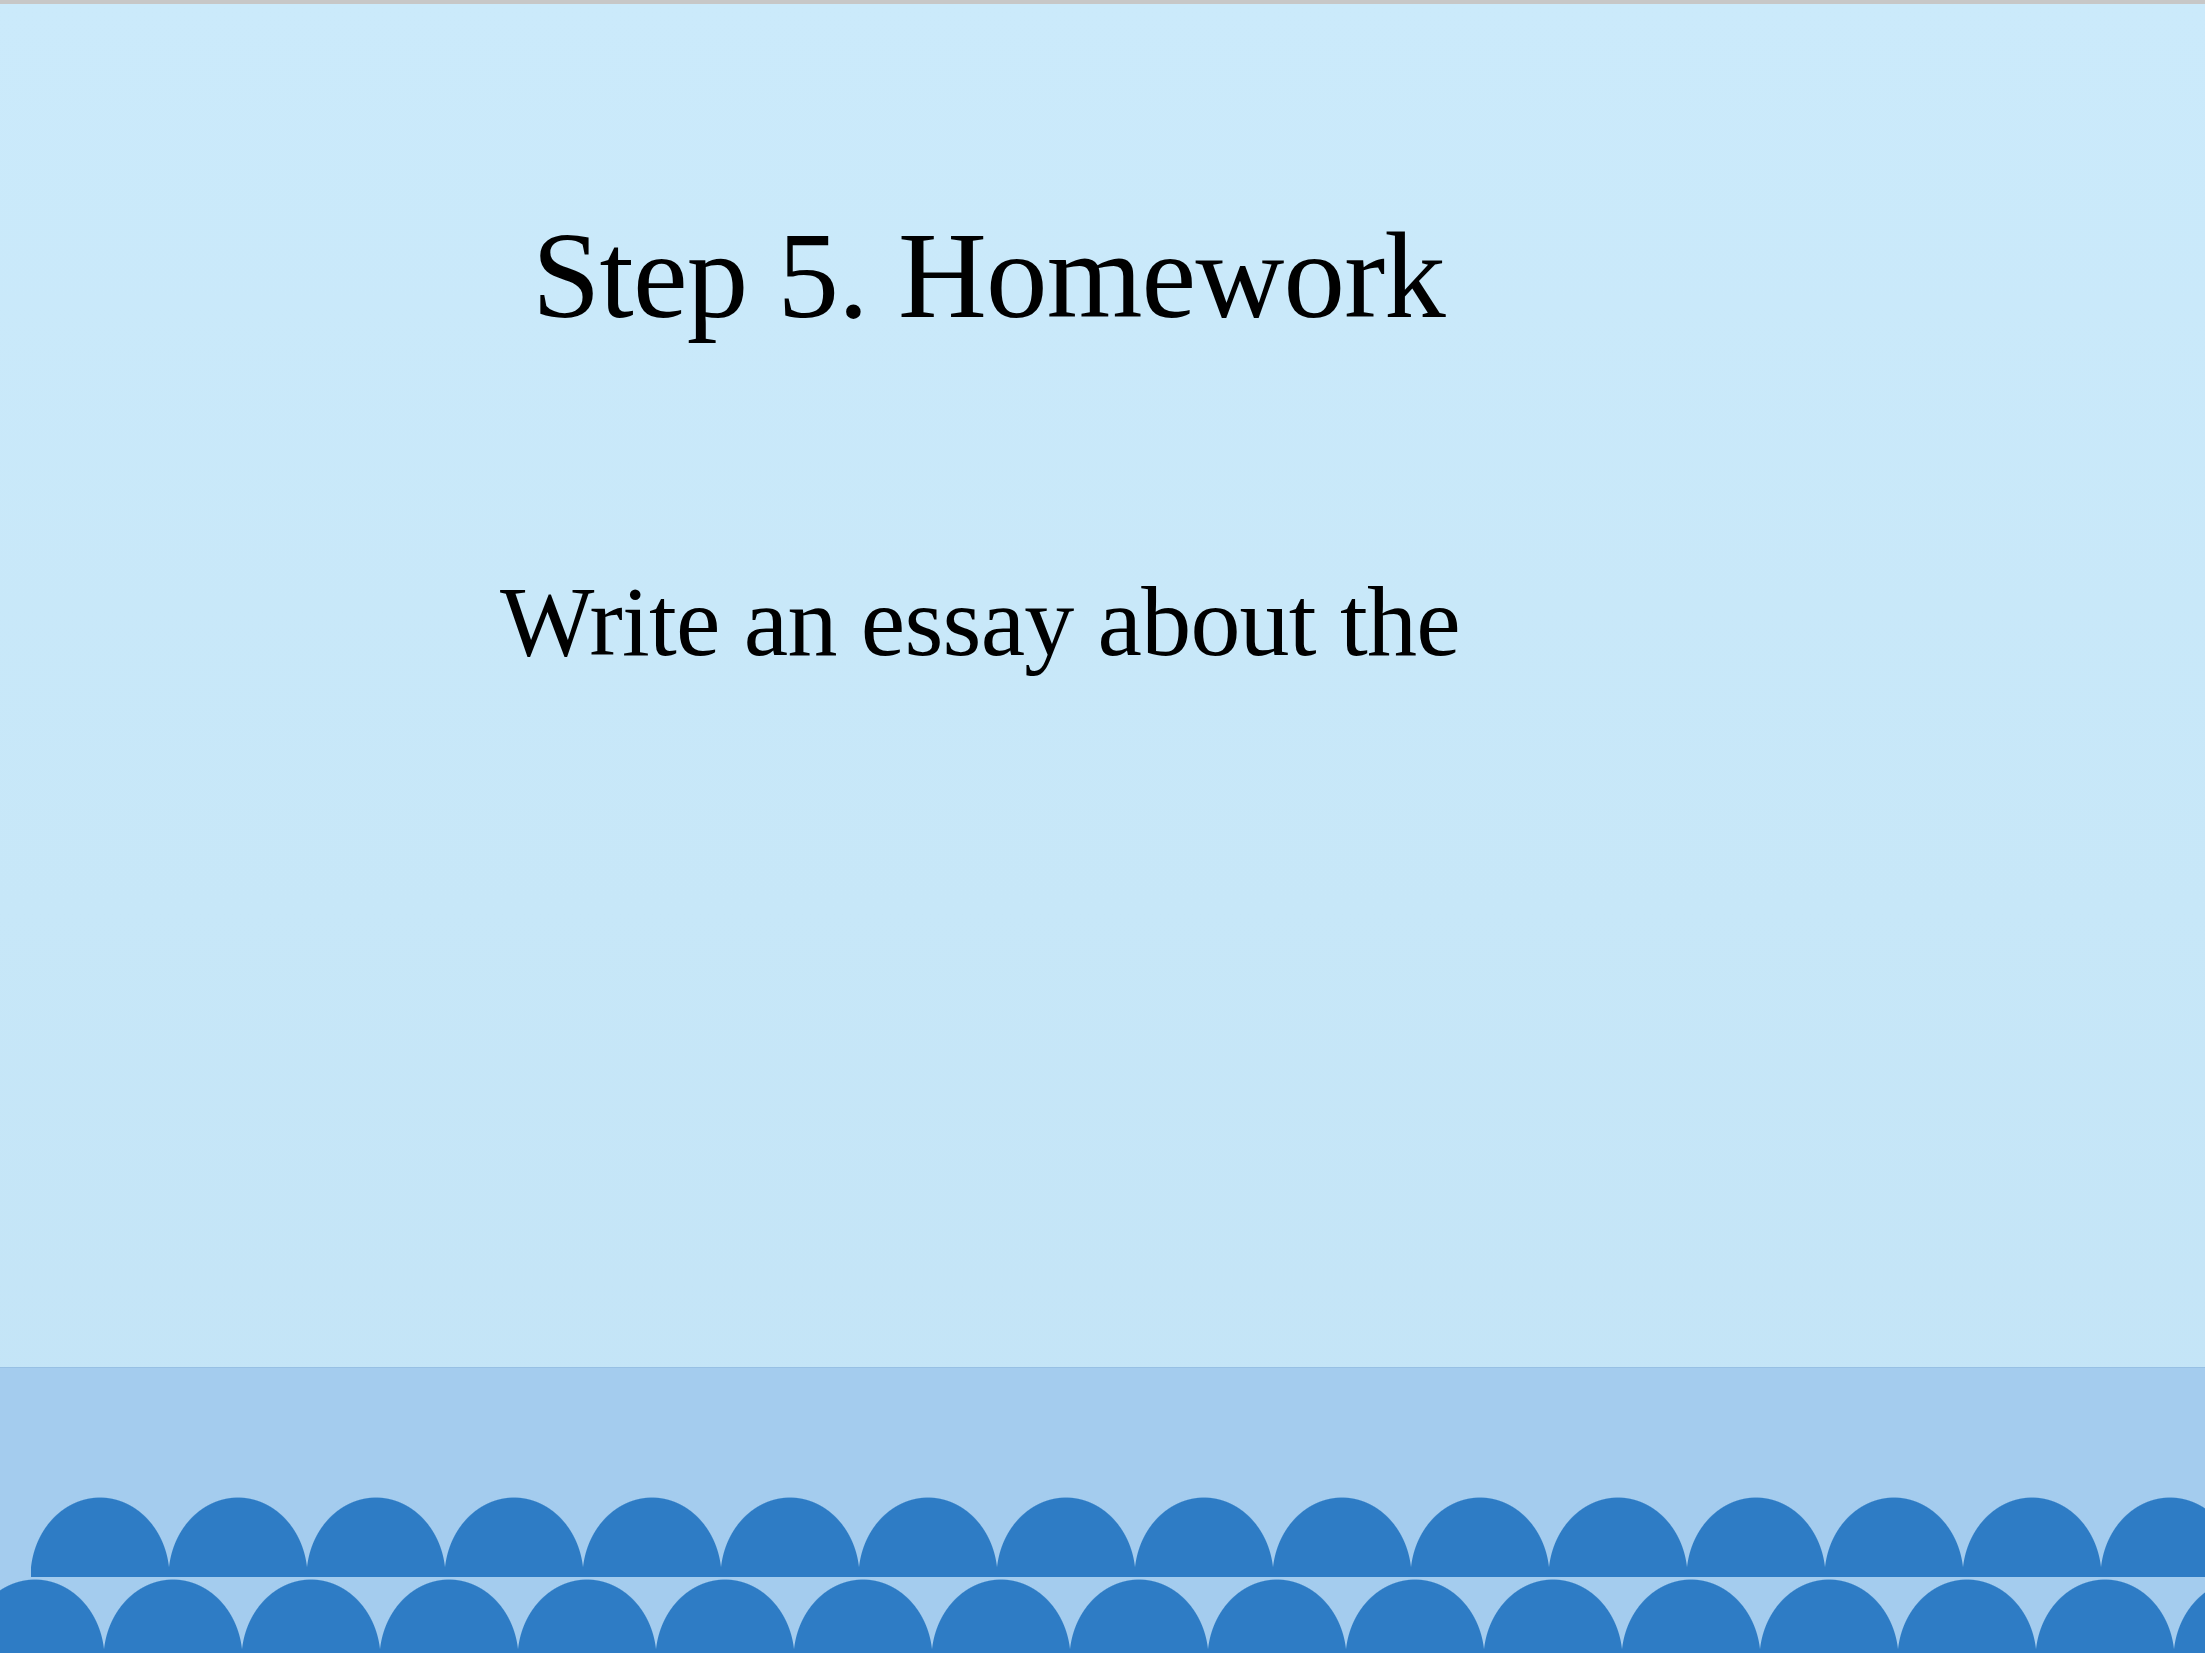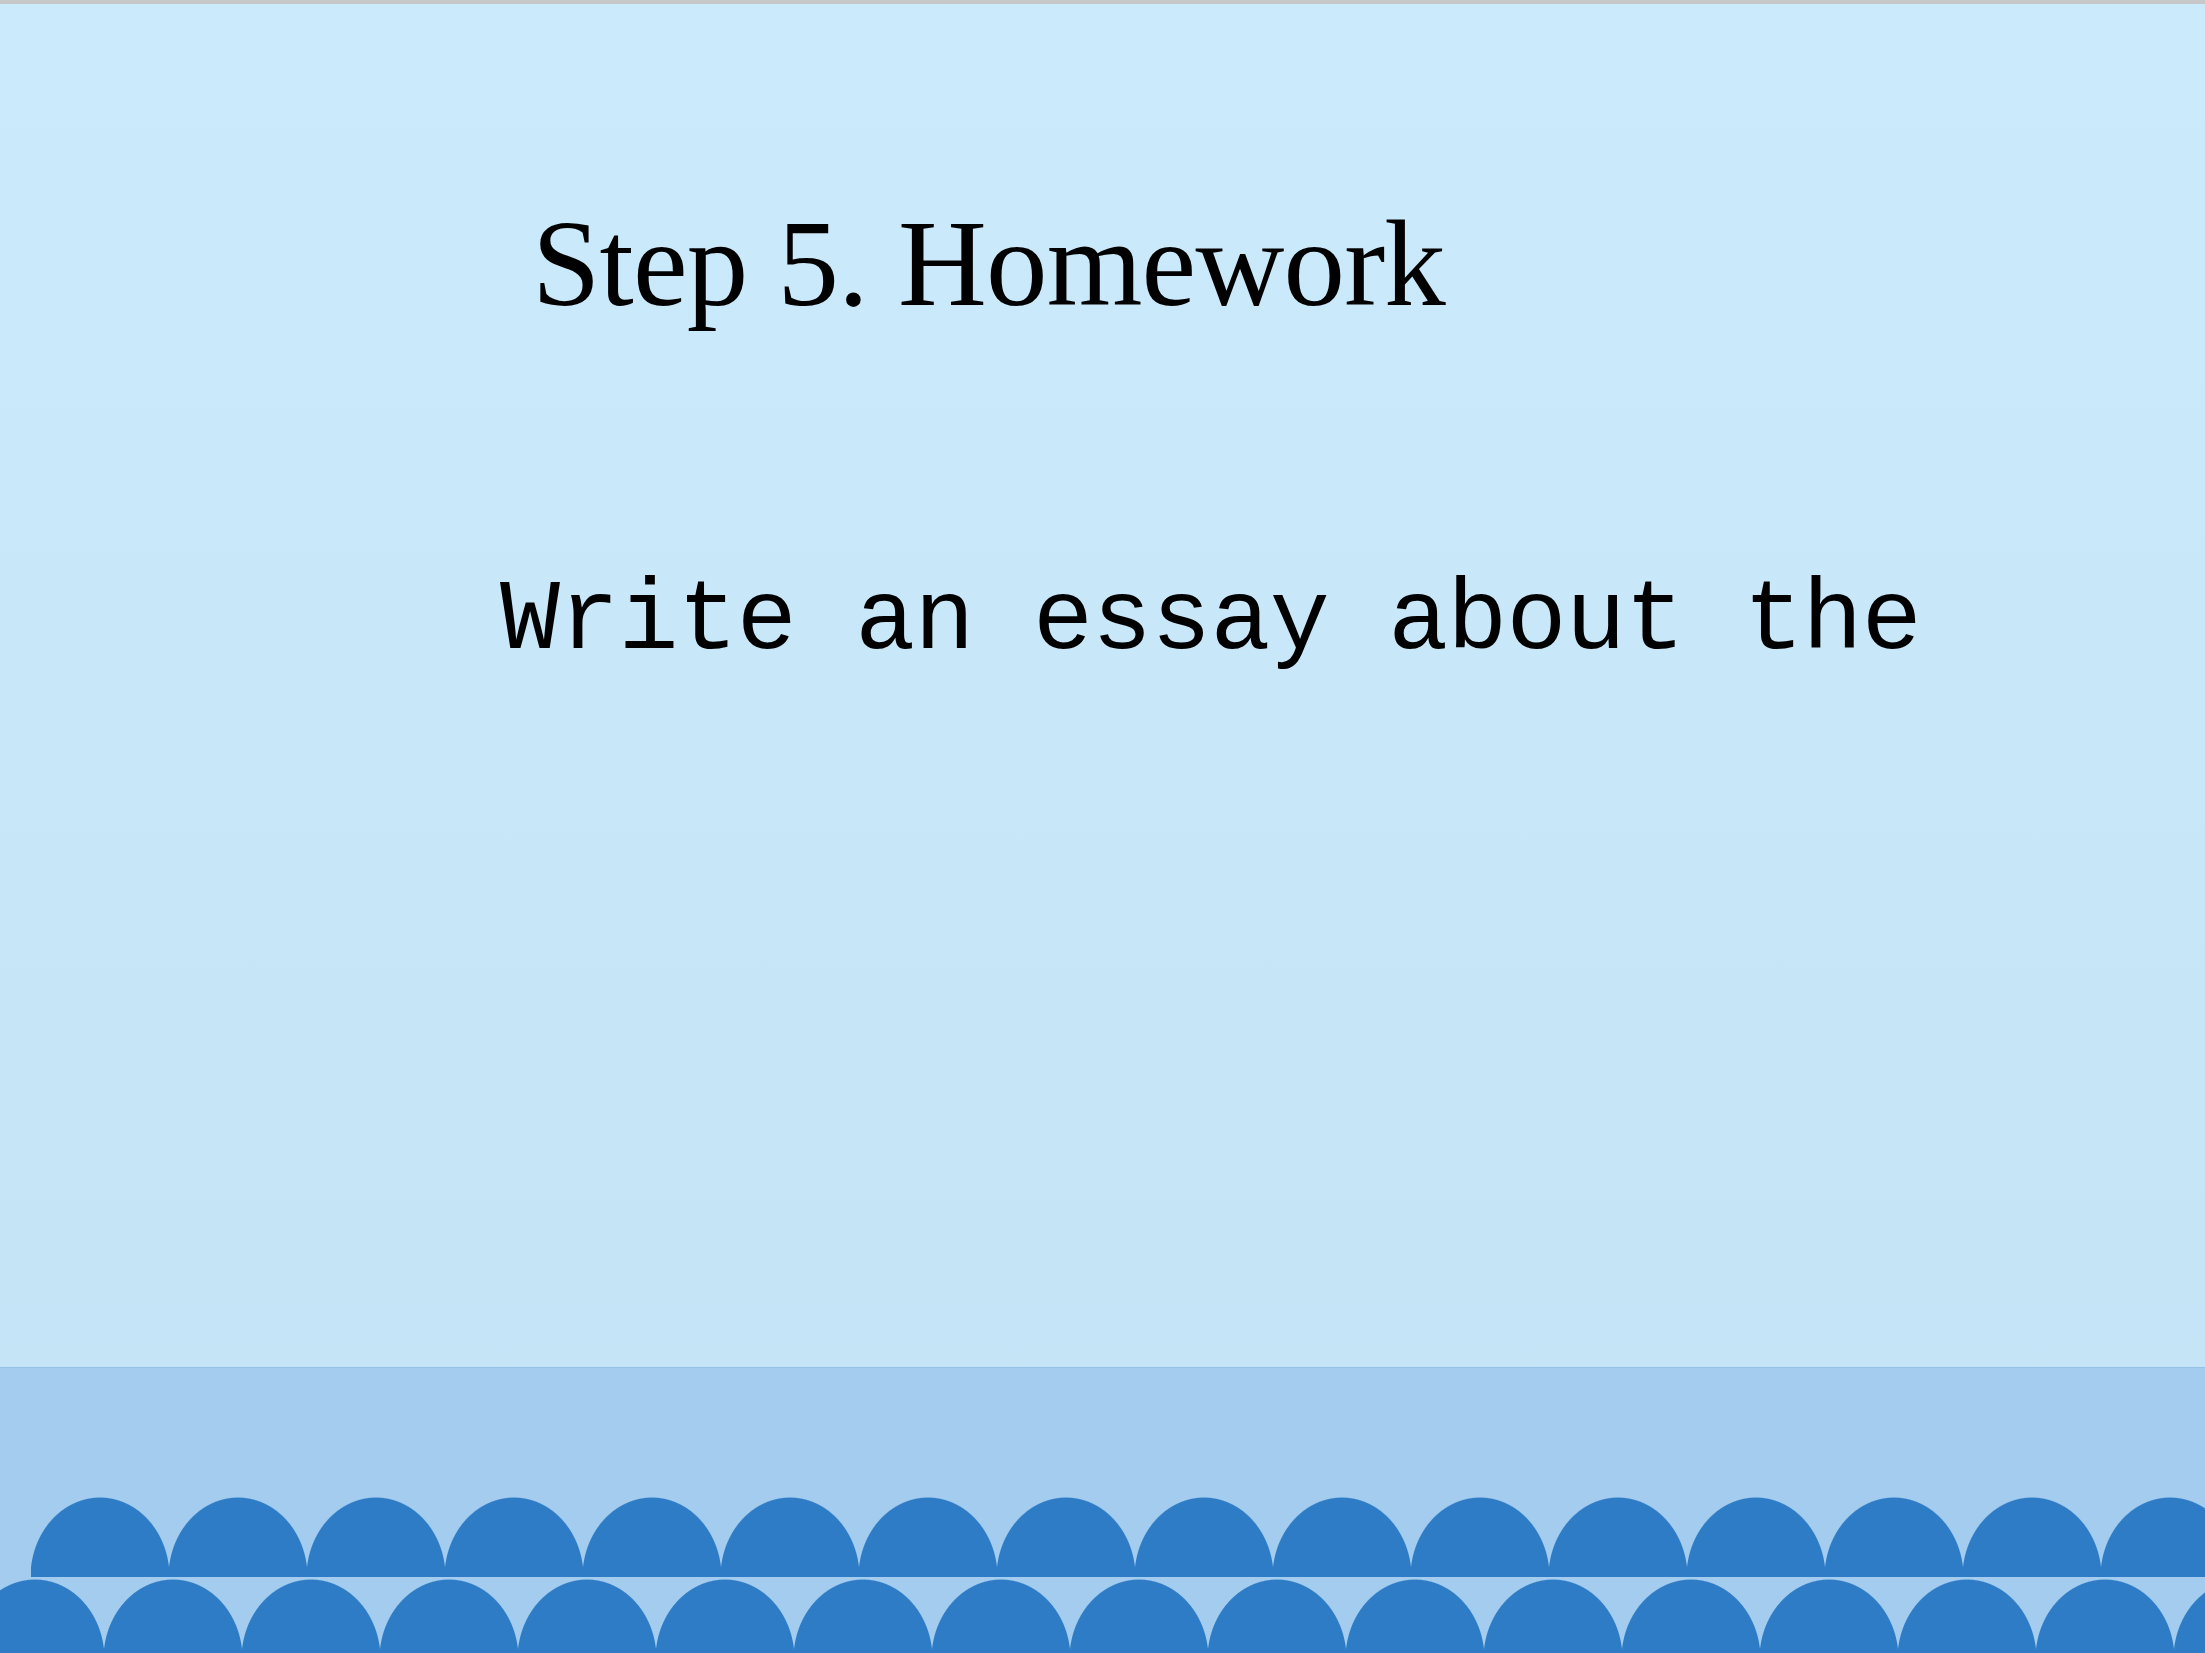--- a/index.html
+++ b/index.html
@@ -22,36 +22,35 @@
   .top-strip {
     position: absolute;
     top: 0; left: 0;
     width: 100%;
     height: 3.8px;
     background: var(--window-strip, #c7c7c7);
   }
   .slide-title {
     position: absolute;
     left: 532px;
-    top: 202px;
+    top: 214px;
     font-size: 123px;
     line-height: 1;
     letter-spacing: -0.8px;
     color: var(--text, #000);
     white-space: nowrap;
   }
   .slide-body {
     position: absolute;
     left: 500px;
     top: 564px;
     font-size: 100px;
     line-height: 1.15;
     letter-spacing: -0.8px;
     color: var(--text, #000);
-    font-family: Liberation Mono, monospace;
   }
   .slide-body .line {
     white-space: nowrap;
   }
   .footer-band {
     position: absolute;
     left: 0;
     top: 1367px;
     width: 100%;
     height: 287px;

